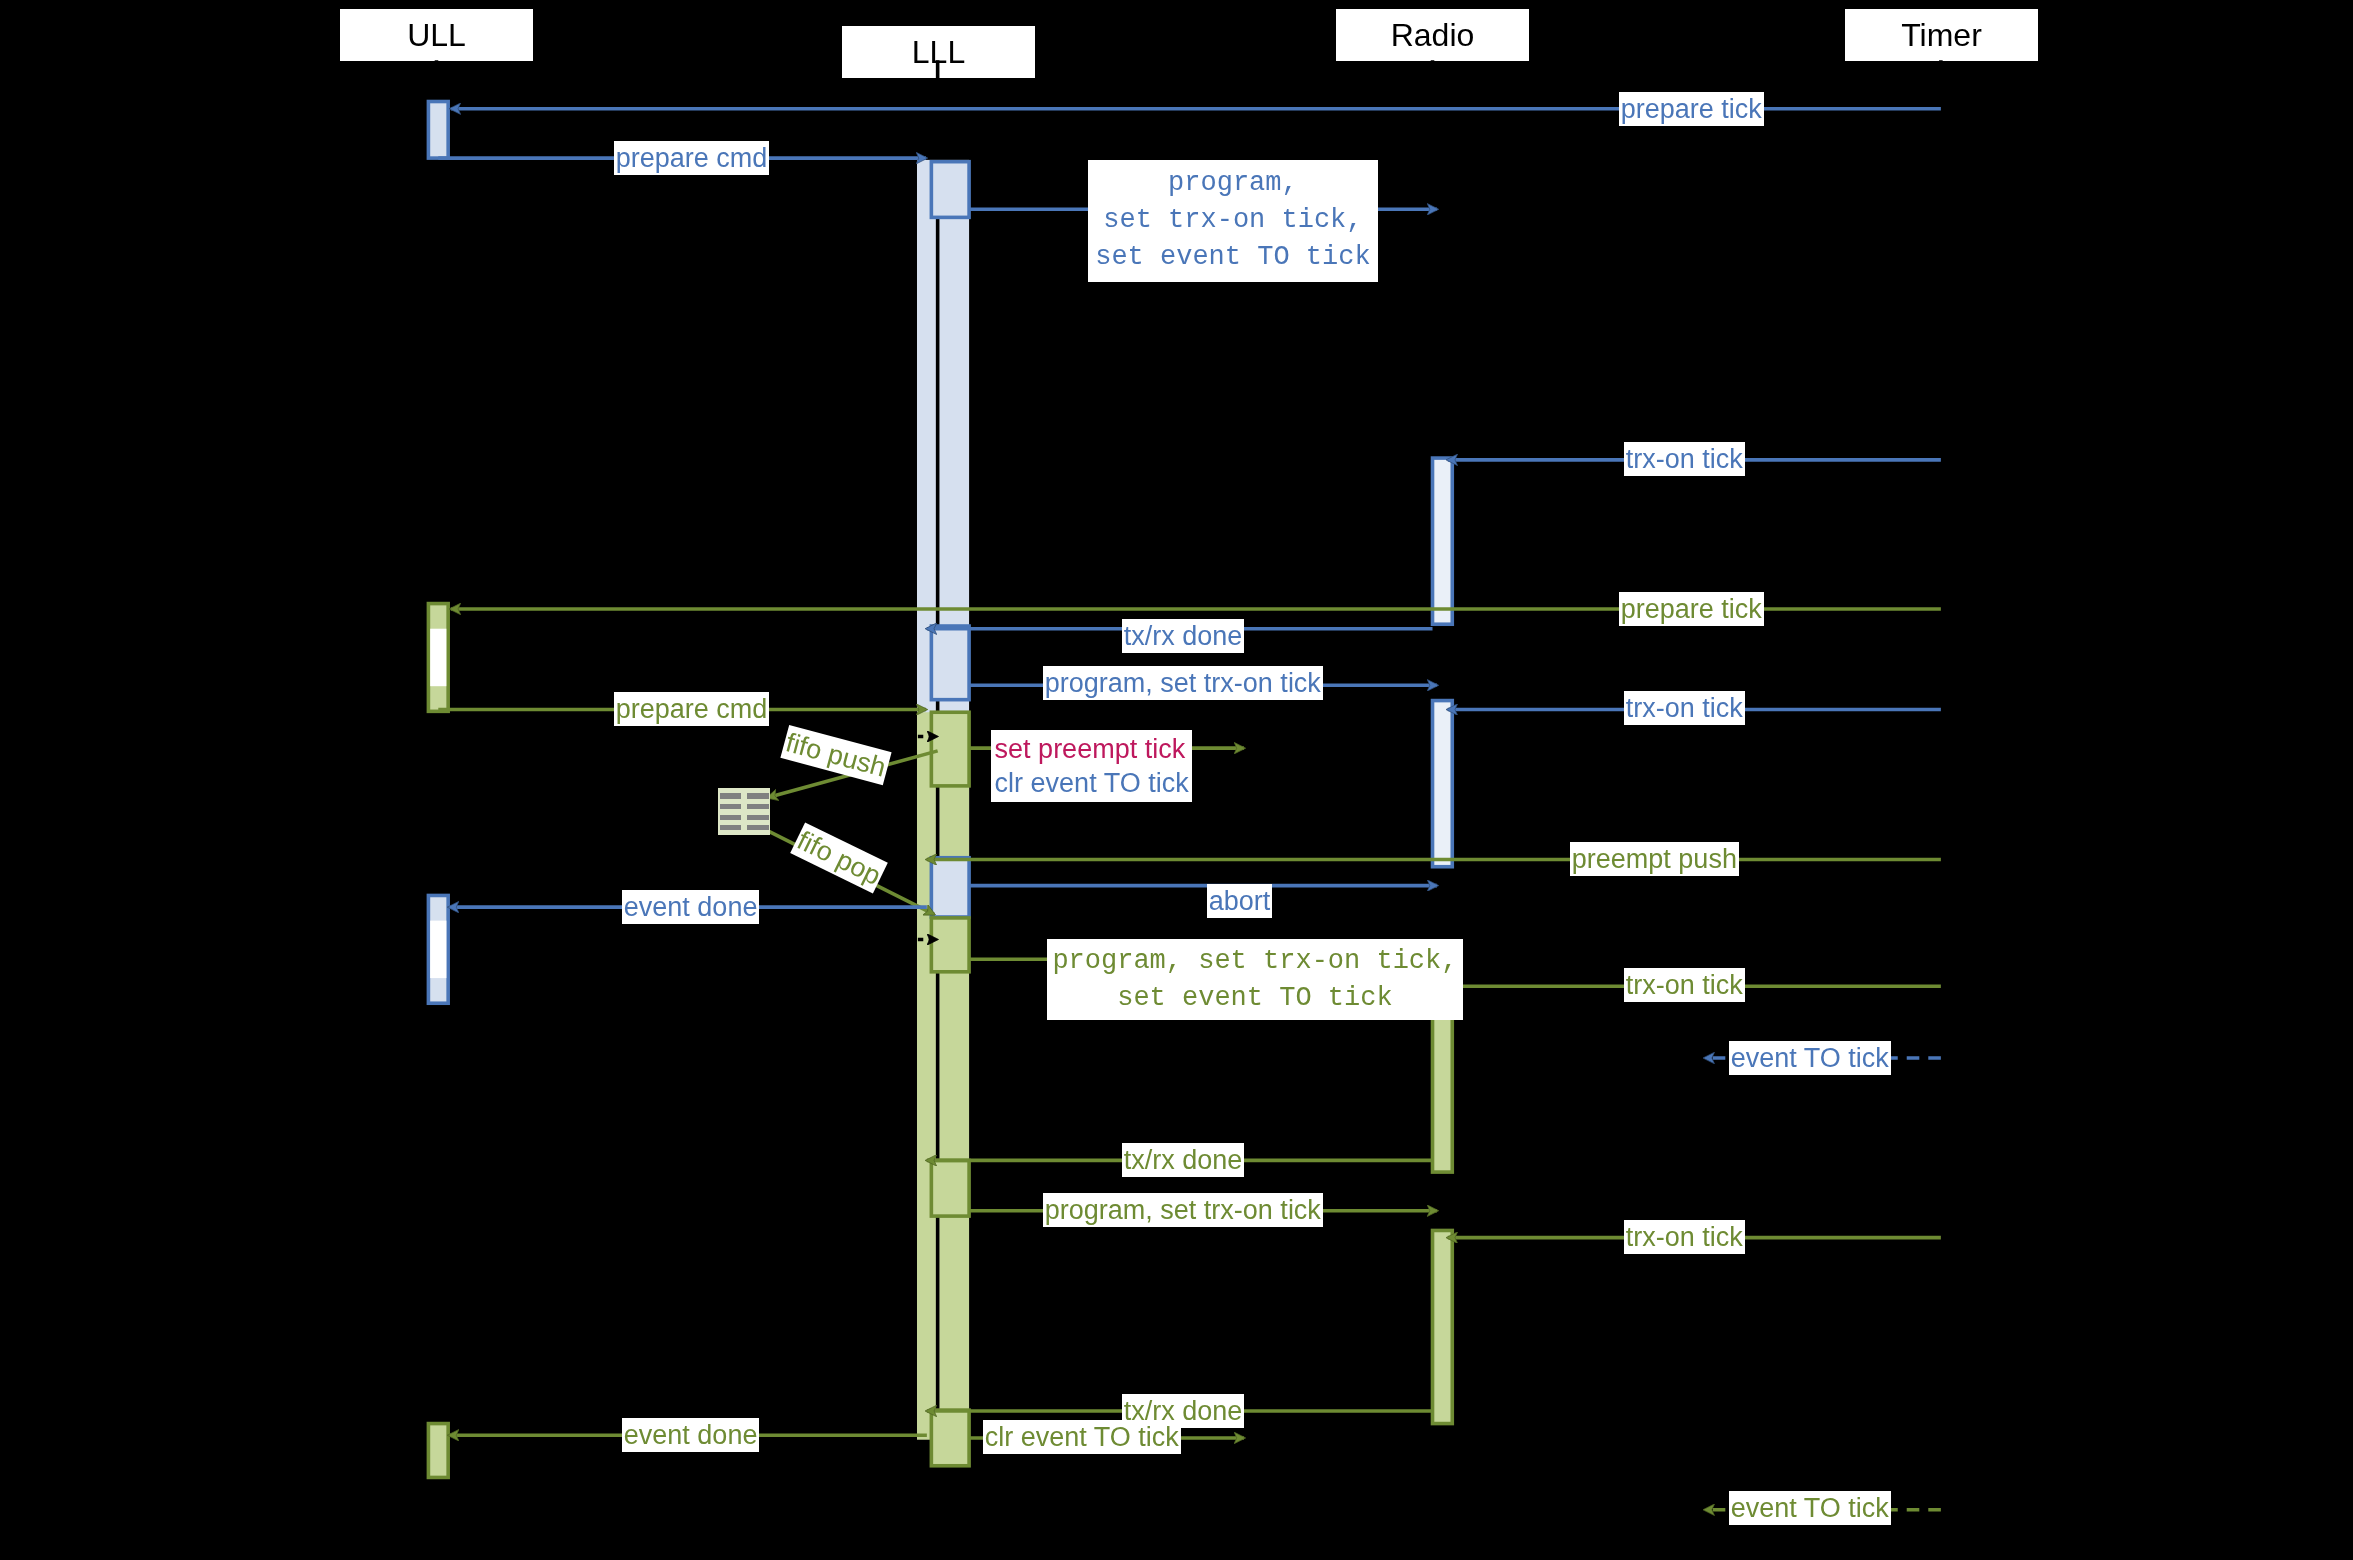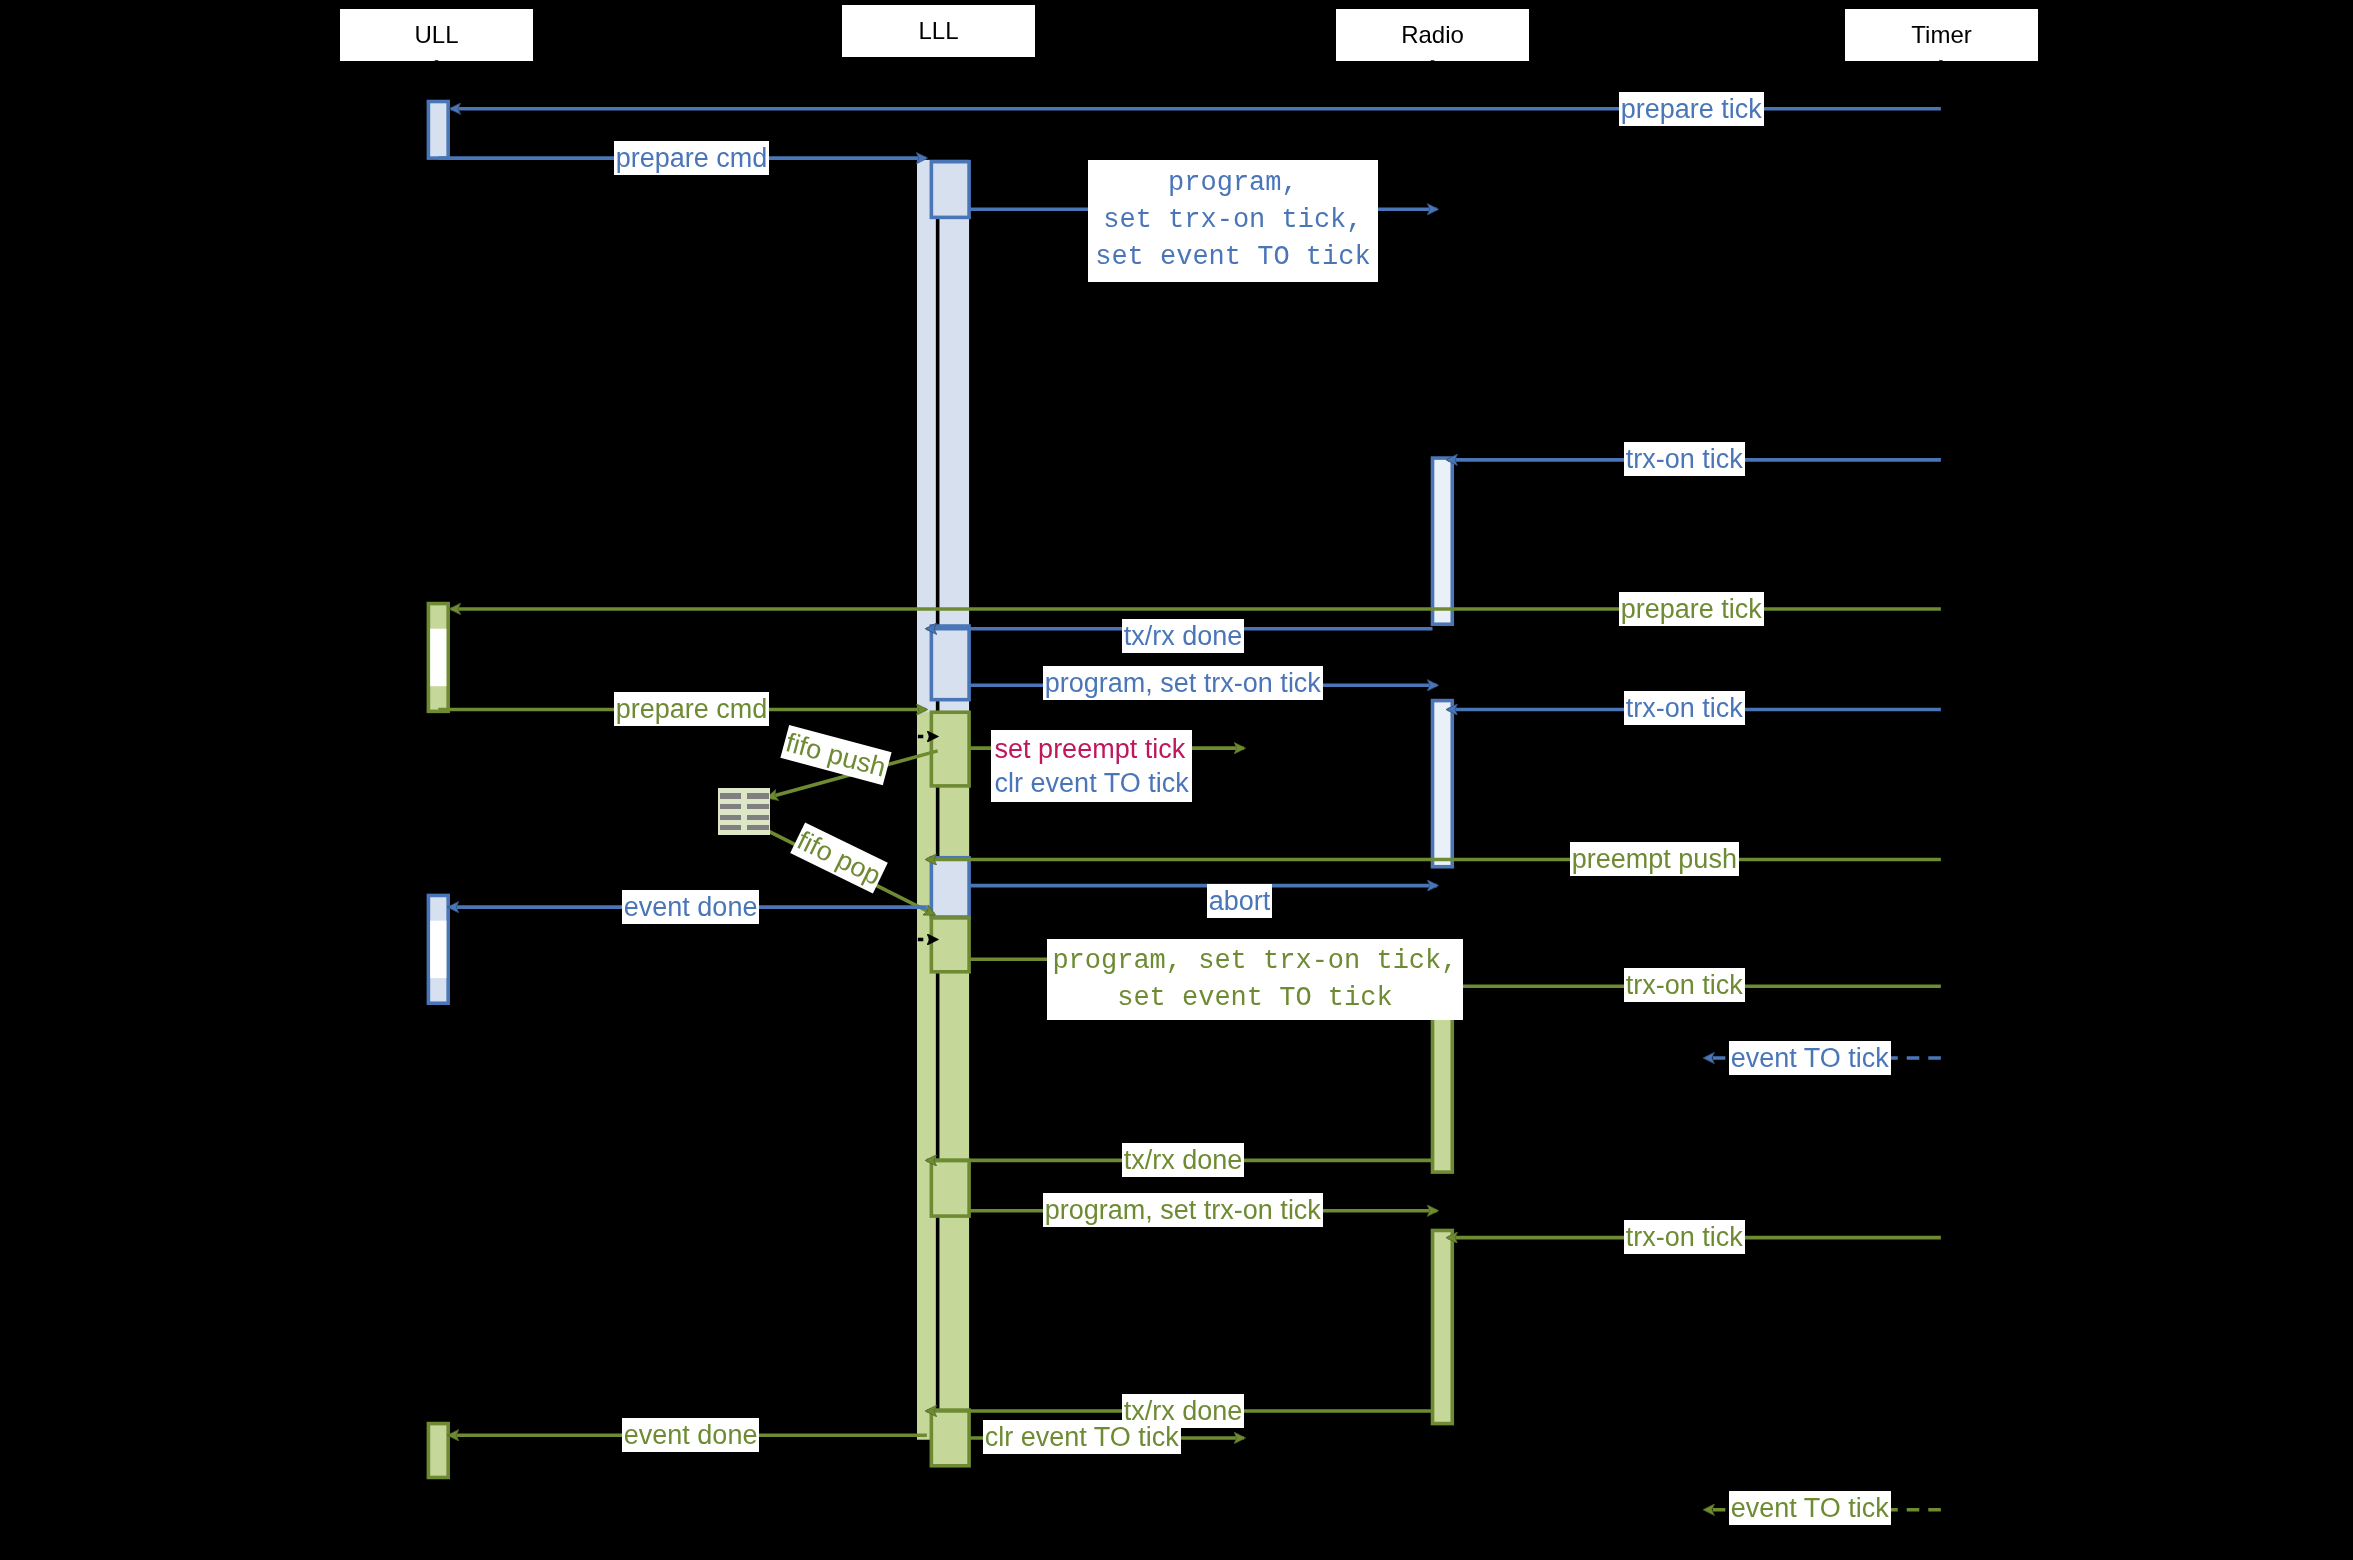--- a/index.html
+++ b/index.html
@@ -1,38 +1,38 @@
 <!DOCTYPE html>
 <html style="font-size:14.4px"><head>
 <meta charset="utf-8">
 <style>
   html,body{margin:0;padding:0;background:#000;}
   body{width:2354px;height:1561px;font-family:"Liberation Sans",sans-serif;overflow:hidden;}
   #stage{position:relative;width:2354px;height:1561px;background:#000;}
   .hdr{position:absolute;background:#fff;border:0.9px solid #000;display:flex;align-items:center;justify-content:center;
-       color:#000;font-size:24px;font-family:"Liberation Sans",sans-serif;}
+       color:#000;font-size:32px;font-family:"Liberation Sans",sans-serif;}
   .lbl{position:absolute;background:#fff;padding:0 1.8px;white-space:nowrap;font-size:27px;line-height:34px;
        font-family:"Liberation Sans",sans-serif;text-align:center;}
   .lbl.blue{color:#4a76b8;}
   .lbl.green{color:#6e8b33;}
   .lbl.two{line-height:37px;font-family:Liberation Mono, monospace;}
   svg{position:absolute;left:0;top:0;}
   .fifo{position:absolute;background:#dde6c6;}
   .fifo i{position:absolute;background:#808080;display:block;}
   .rot{transform-origin:center center;}
 </style>
 </head>
 <body>
 
 <div id="stage">
 
   <div class="hdr" style="left:339px;top:8px;width:193px;height:52px;">
     <span>ULL</span>
   </div>
-  <div class="hdr" style="left:841px;top:4px;width:193px;height:52px;">
+  <div class="hdr" style="left:841px;top:25px;width:193px;height:52px;">
     <span>LLL</span>
   </div>
   <div class="hdr" style="left:1335px;top:8px;width:193px;height:52px;text-align:right;">
     <span>Radio</span>
   </div>
   <div class="hdr" style="left:1844px;top:8px;width:193px;height:52px;">
     <span>Timer</span>
   </div>
 
   <svg width="2354" height="1561" viewBox="0 0 2621 1738">

